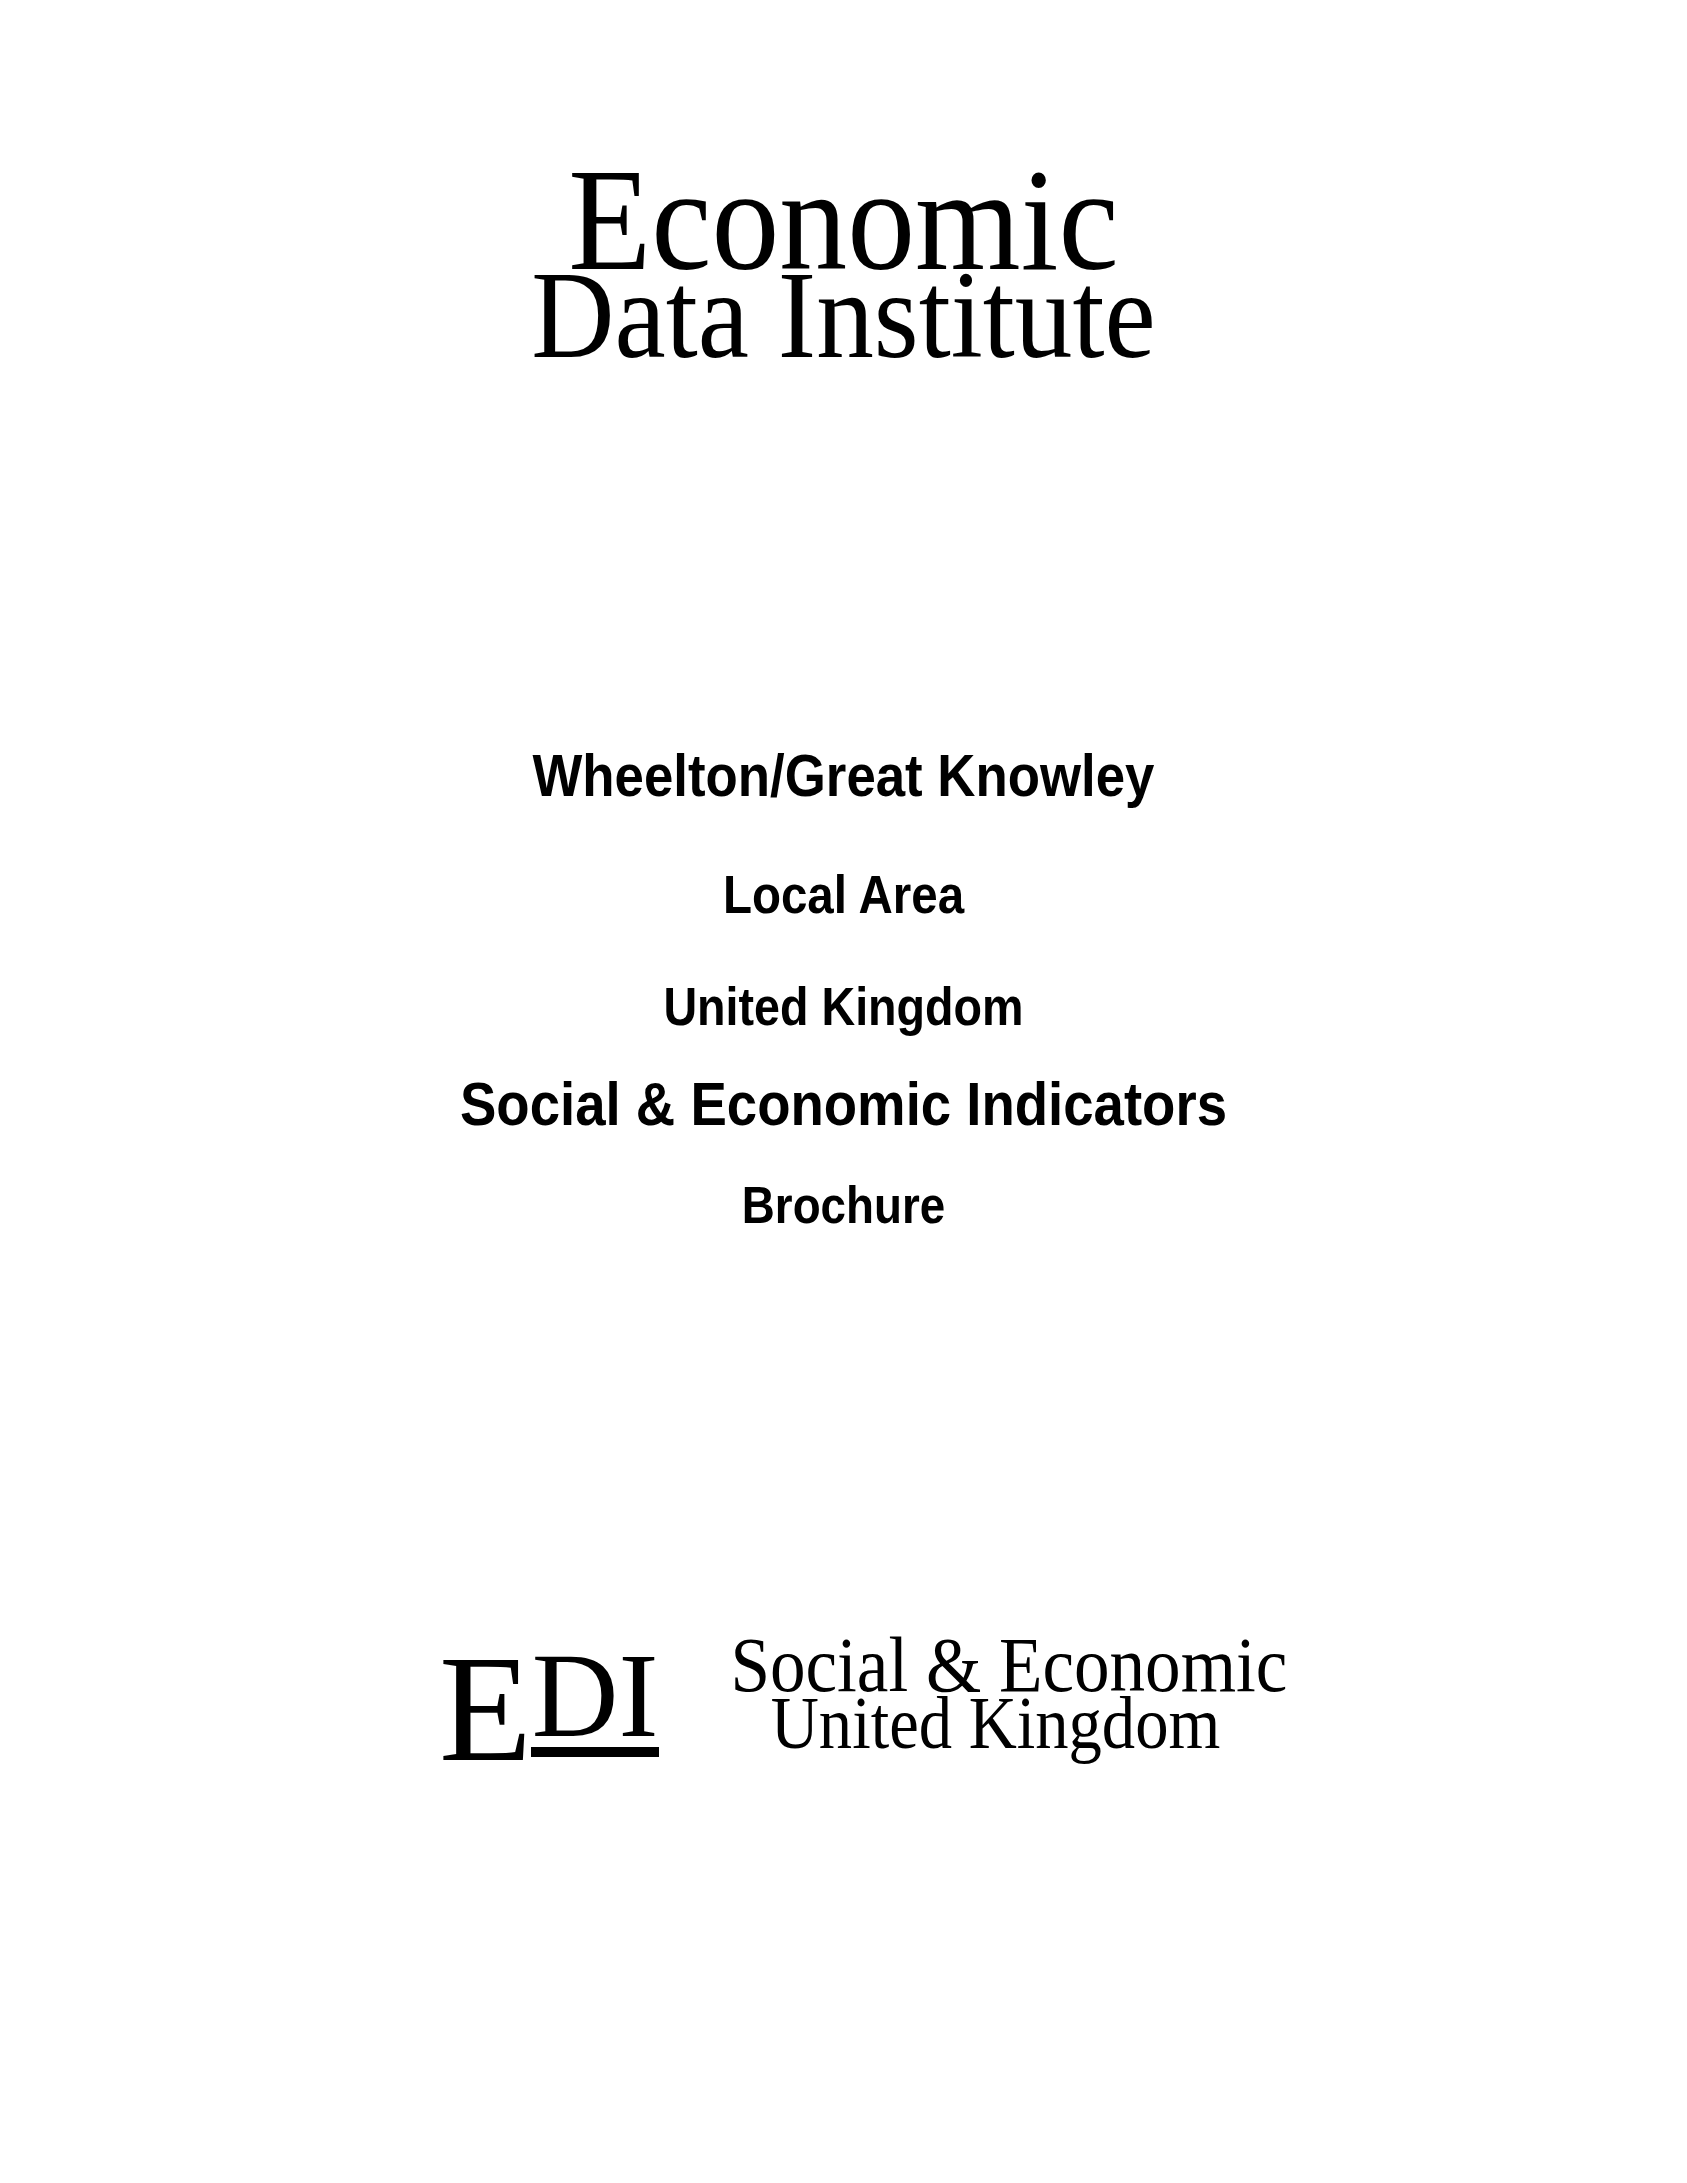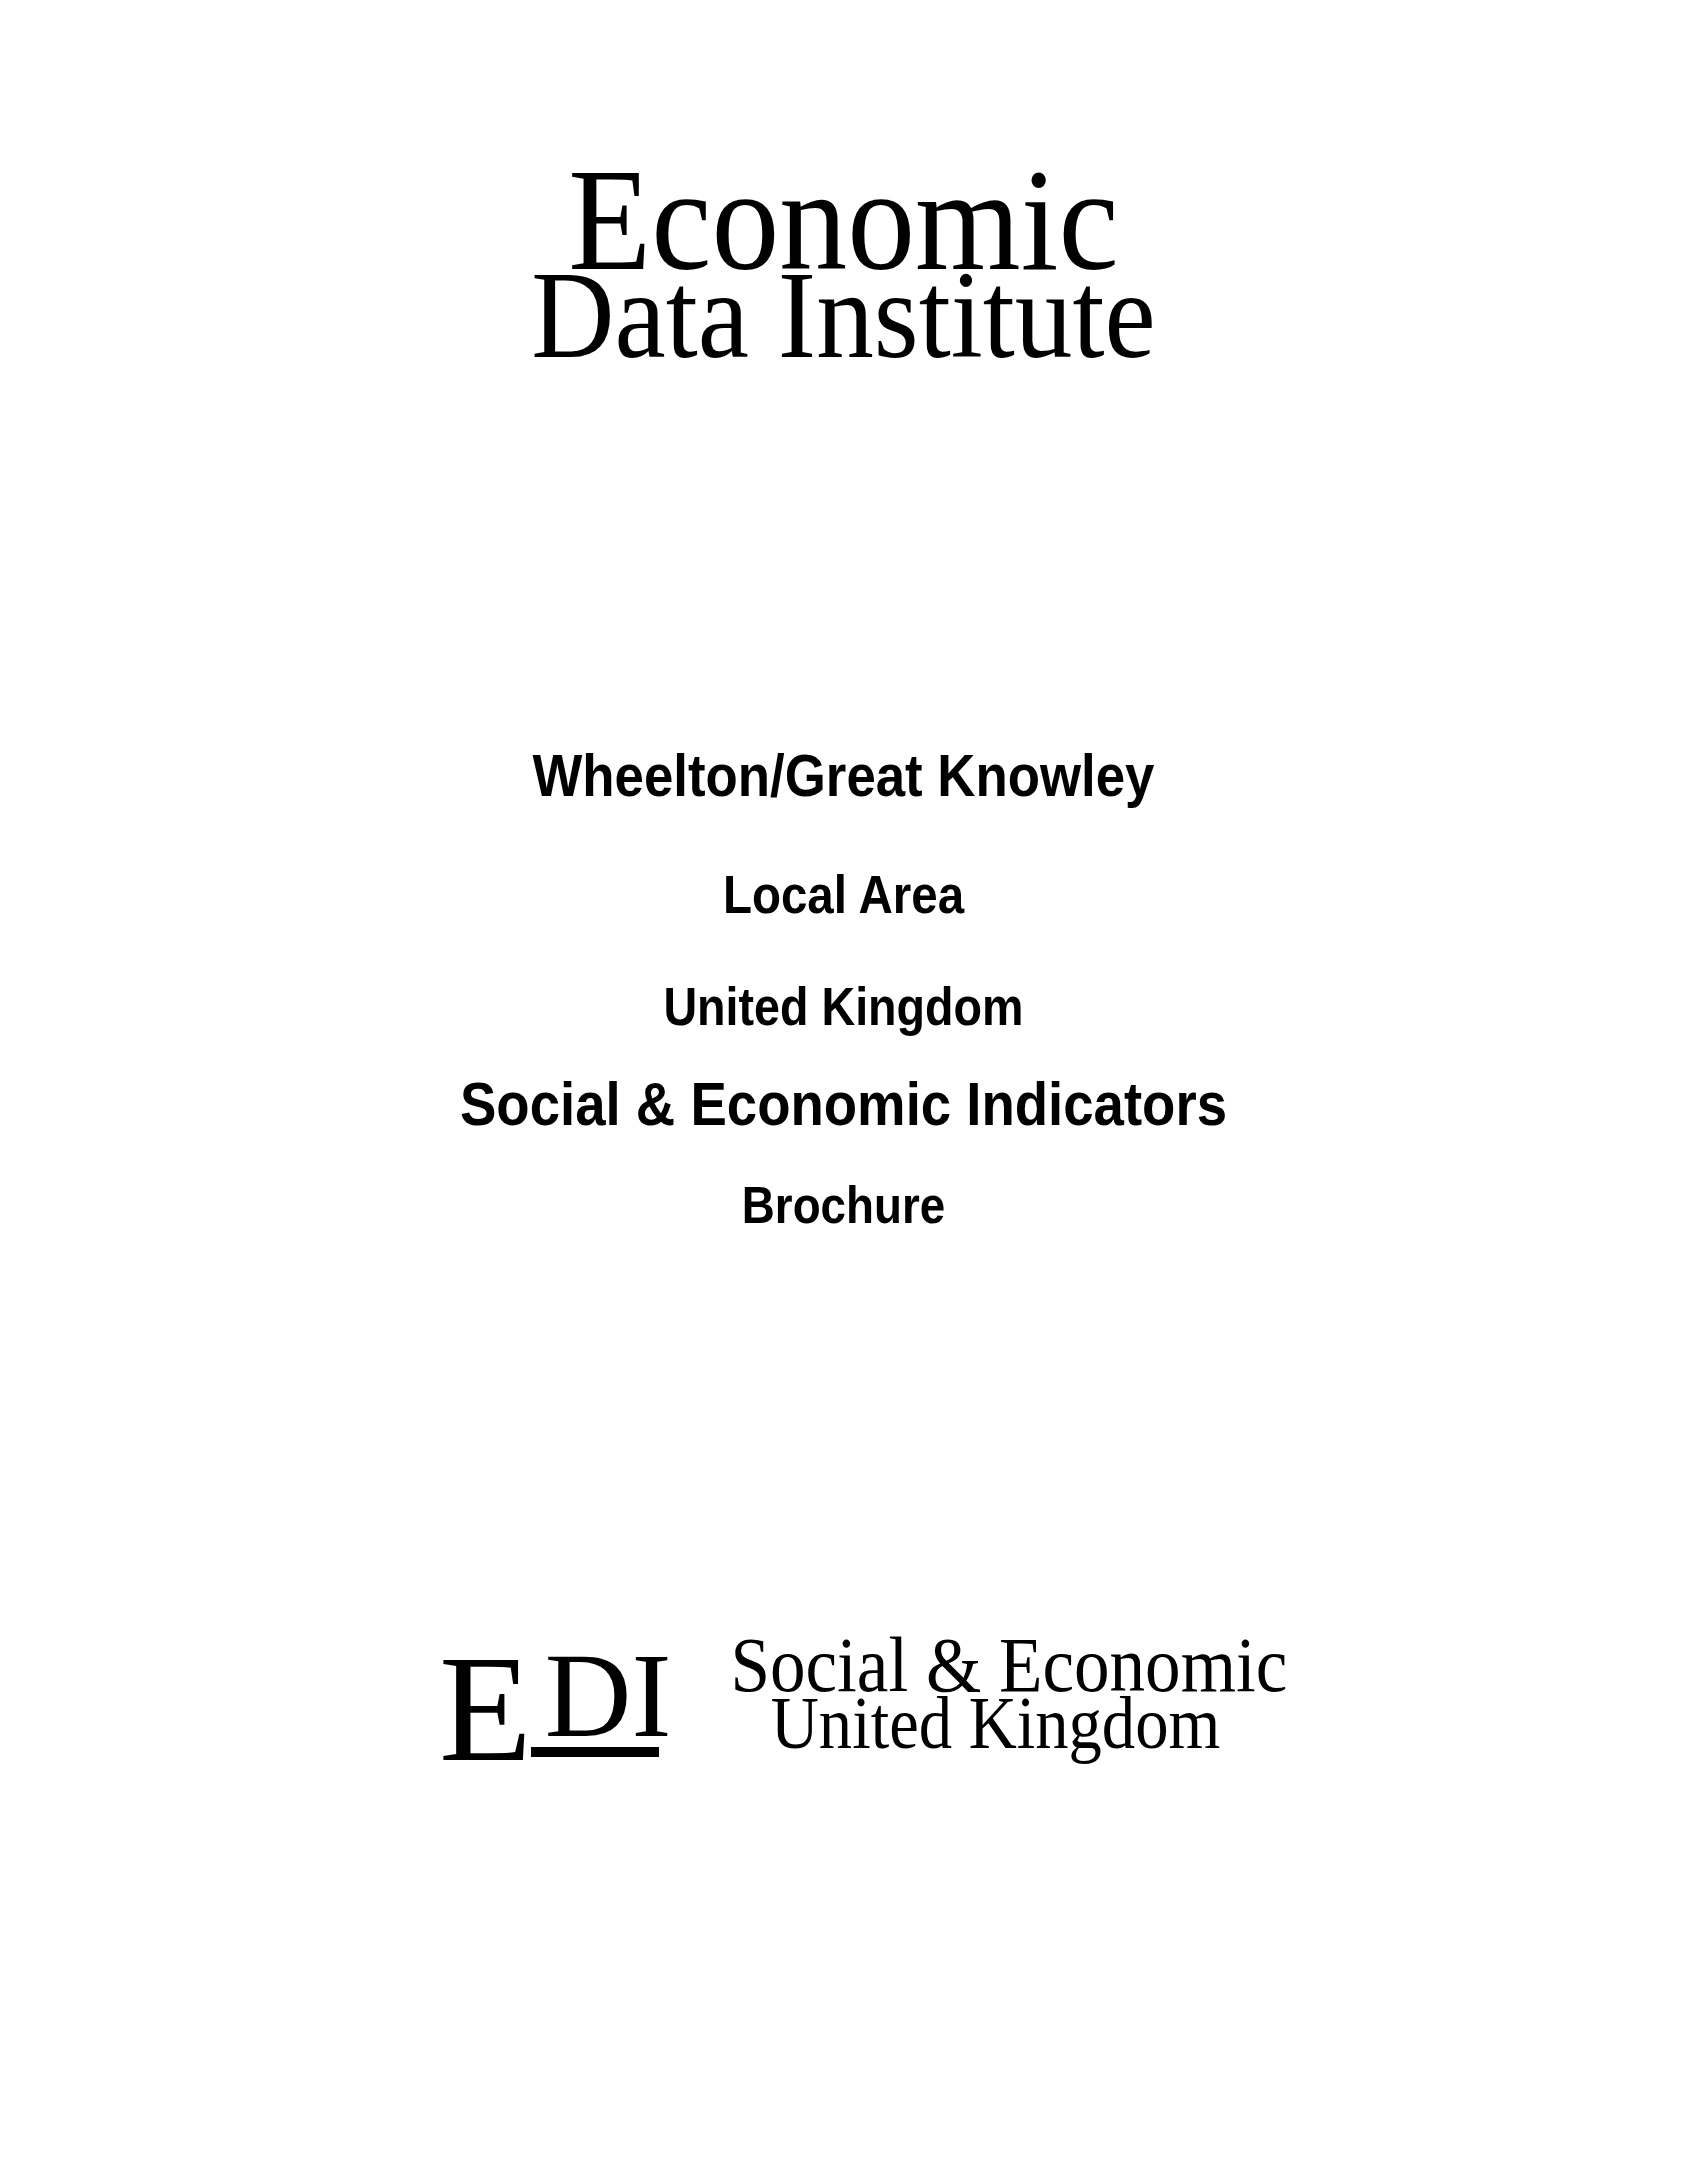--- a/index.html
+++ b/index.html
@@ -55,21 +55,20 @@
     left: 439px;
     top: 1633px;
     font-size: 152px;
     line-height: 1;
     white-space: nowrap;
   }
   .edi .di {
     font-size: 120px;
     line-height: 1;
     vertical-align: 24px;
-    margin-left: 13px;
   }
   .edi-underline {
     position: absolute;
     left: 531px;
     top: 1747px;
     width: 128px;
     height: 10px;
     background: #000000;
   }
   .tagline {

